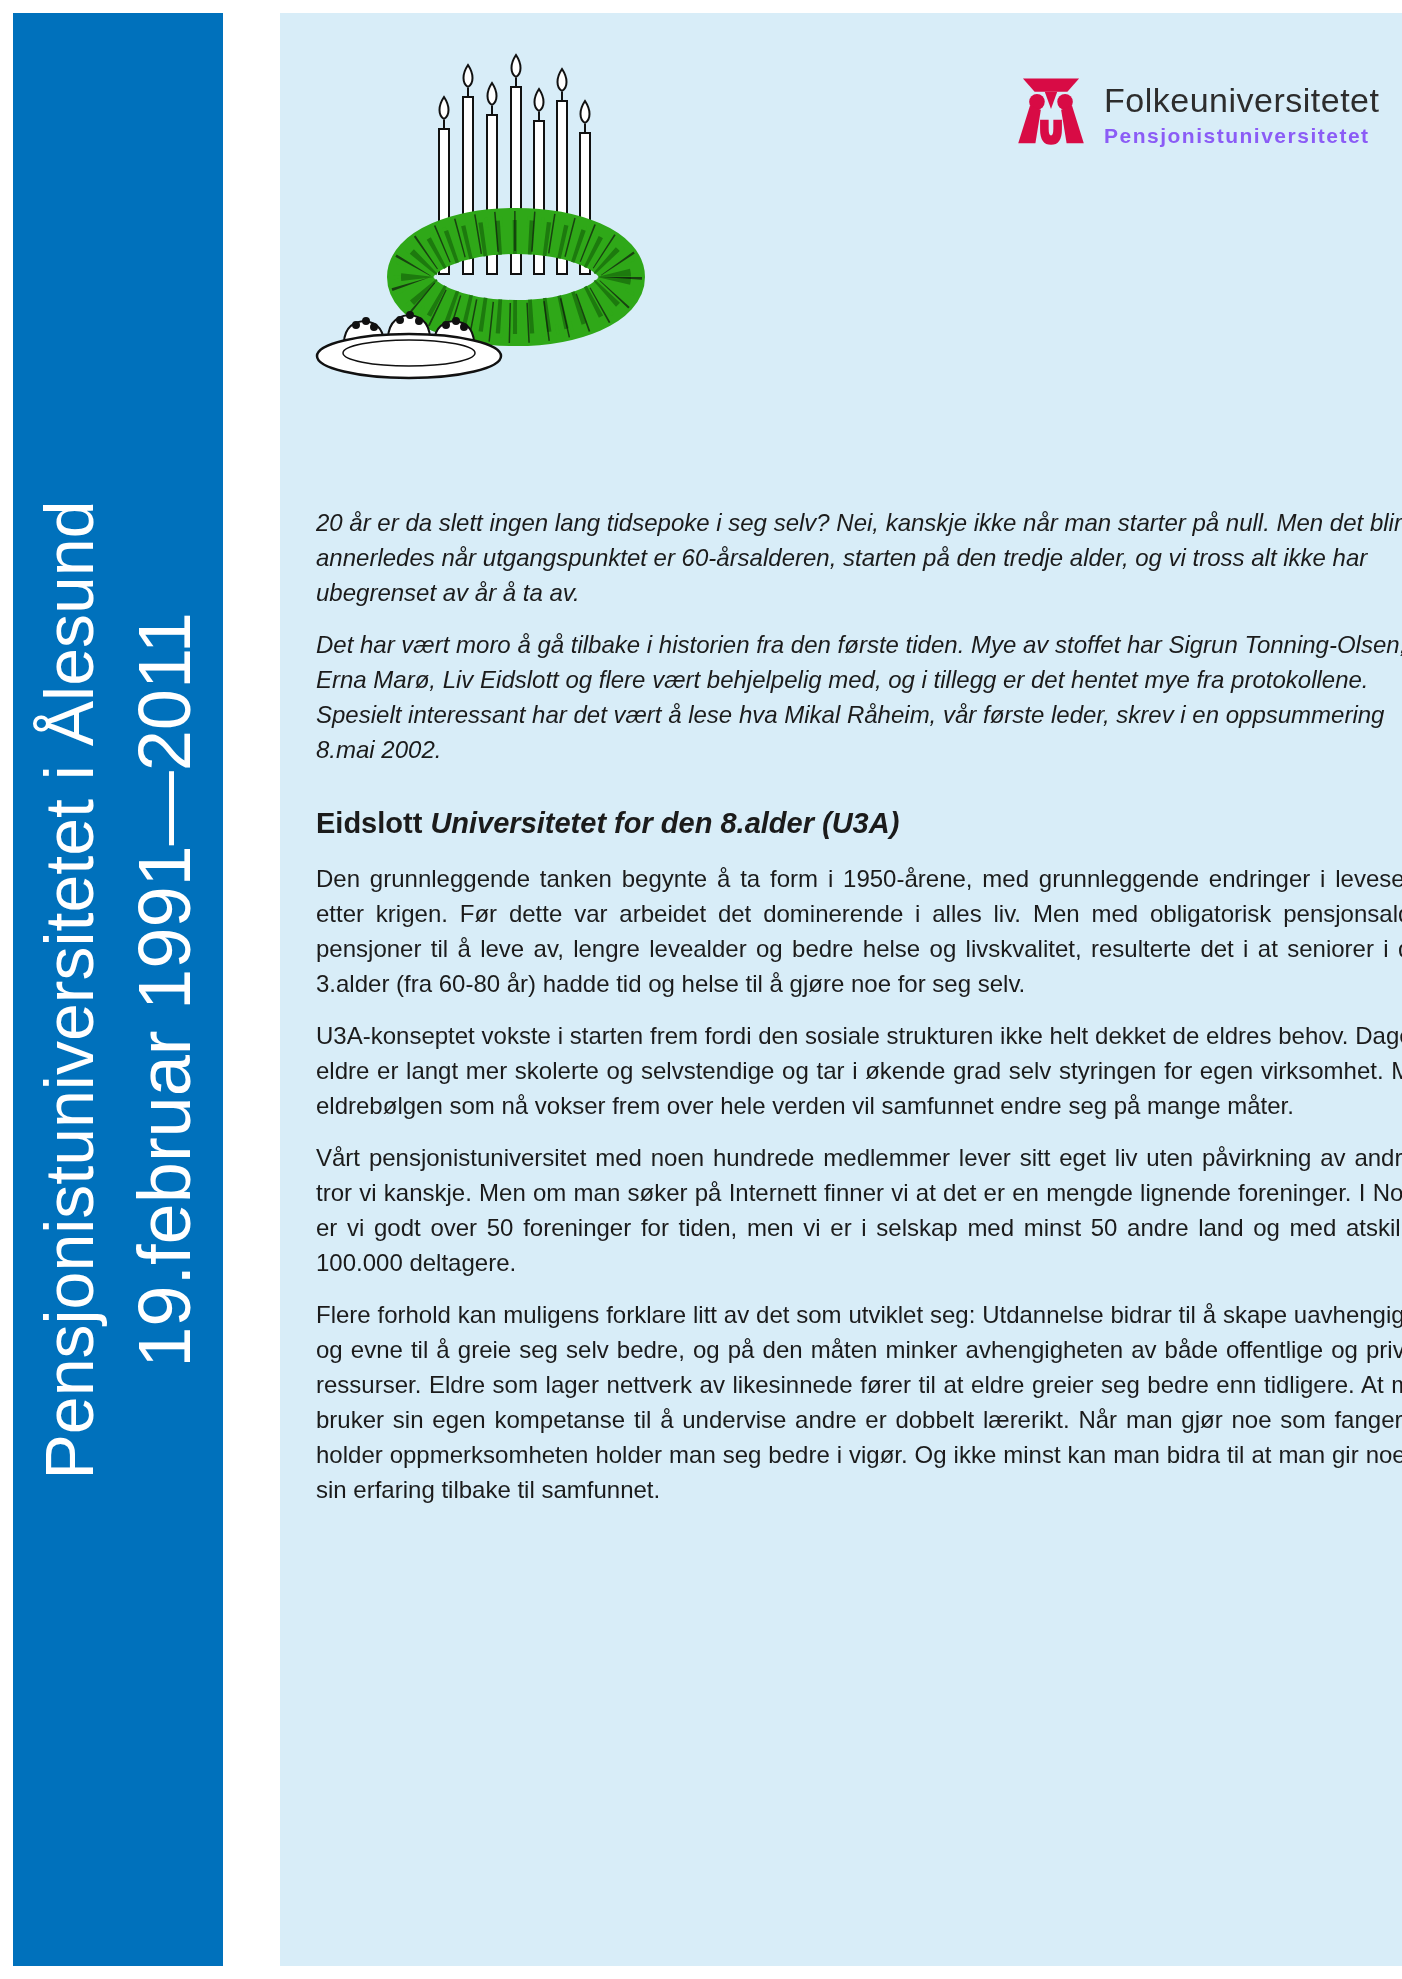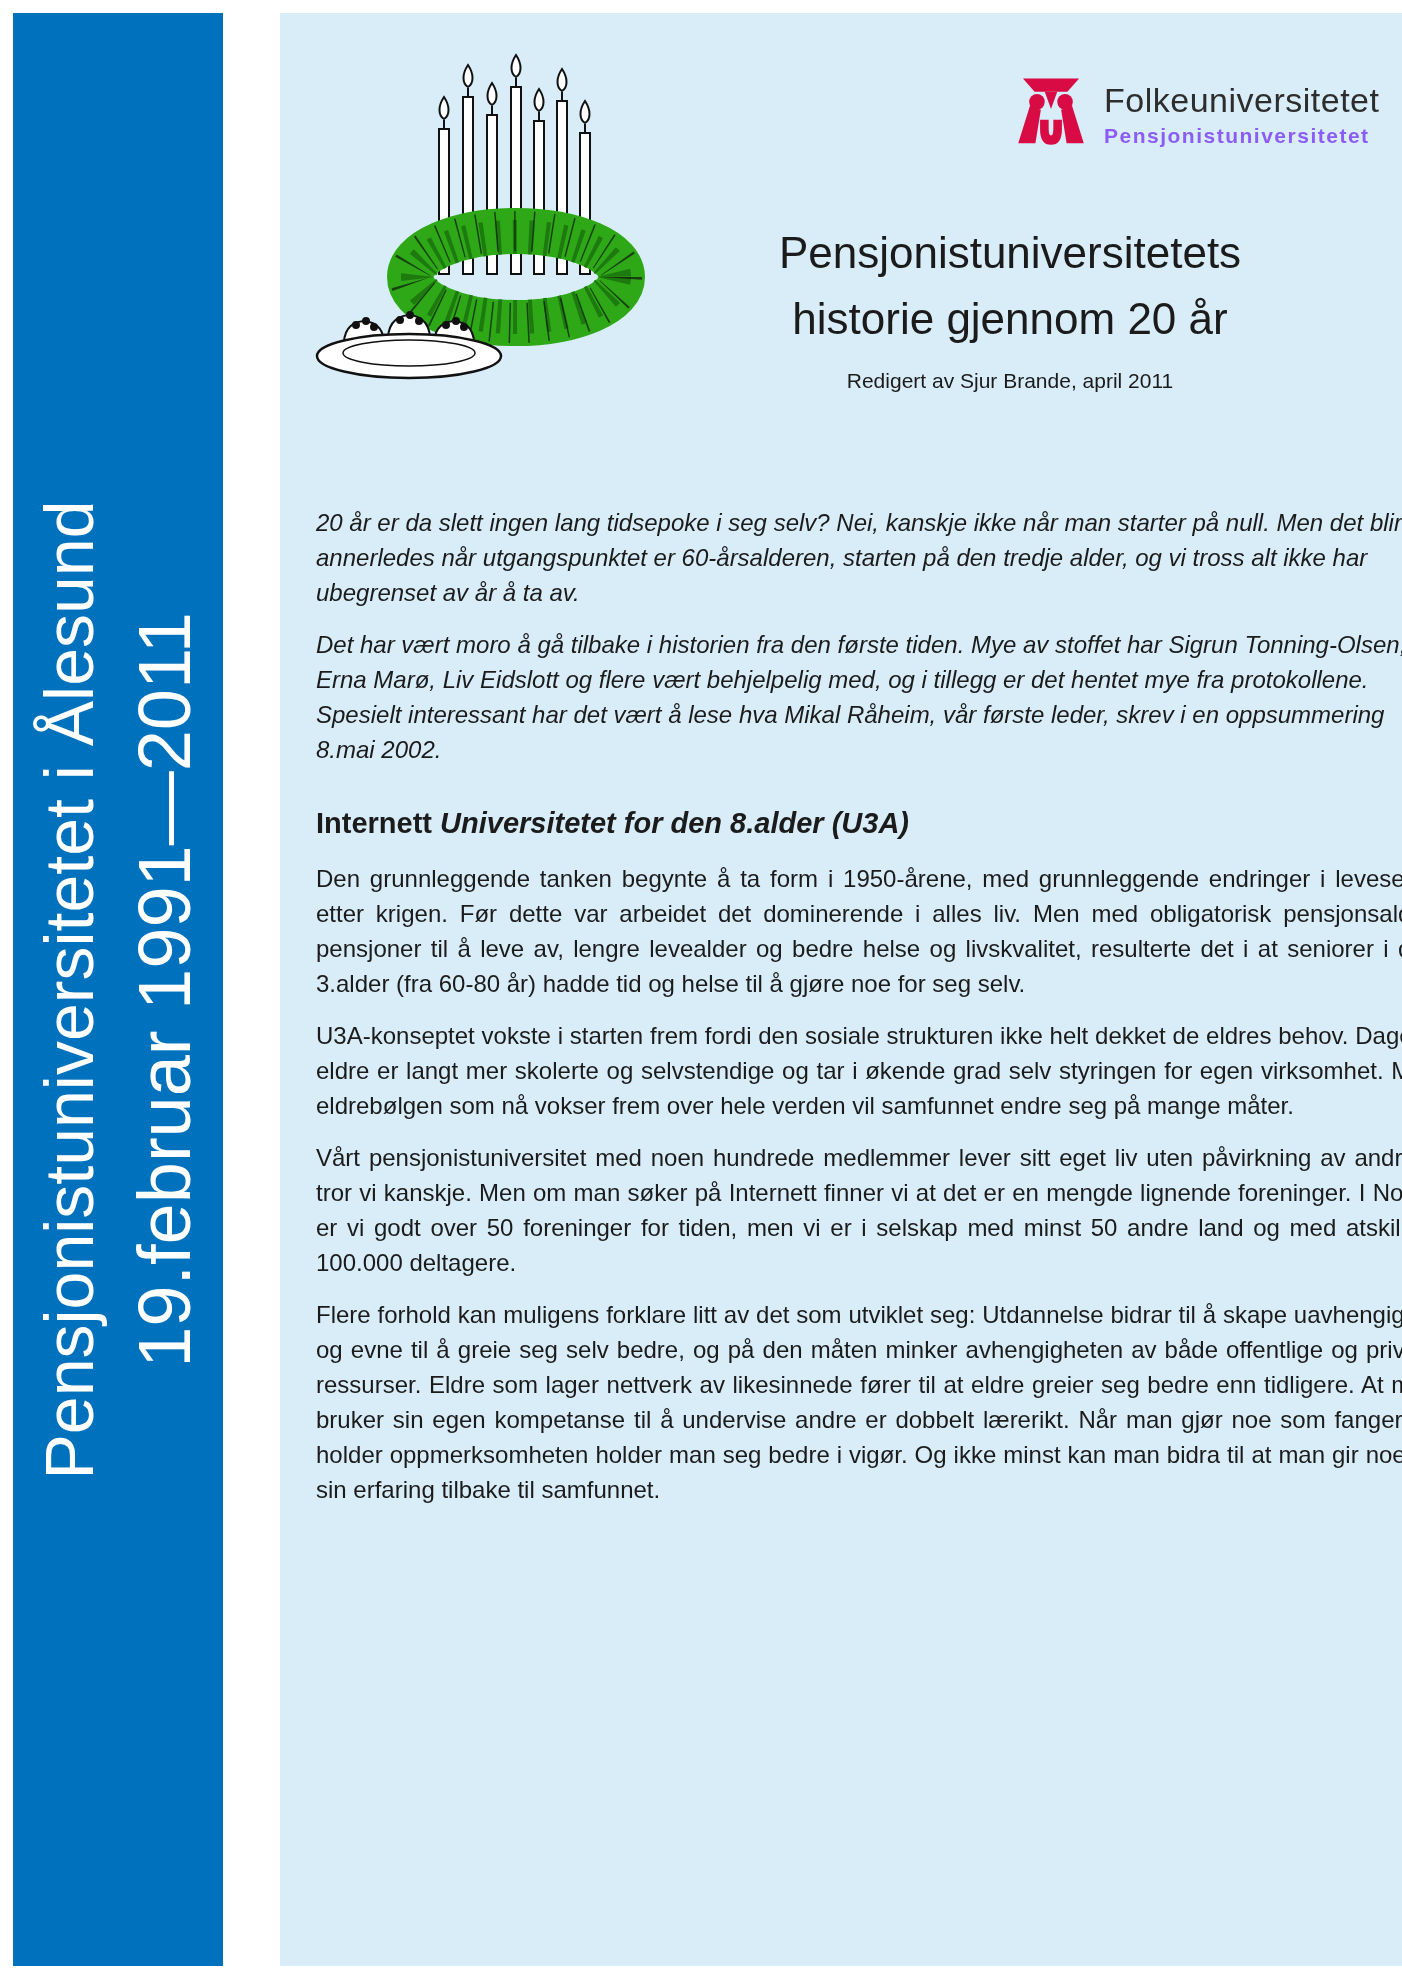--- a/index.html
+++ b/index.html
@@ -145,31 +145,26 @@
           <polygon points="92,90 77,42 63,47 70,90"></polygon>
           <path d="M36,60 L36,72 Q36,92 50,92 Q64,92 64,72 L64,60 L53,60 L53,71 Q53,80 50,80 Q47,80 47,71 L47,60 Z"></path>
         </g>
       </svg>
       <div class="logo-text">
         <div class="logo-name">Folkeuniversitetet</div>
         <div class="logo-sub">Pensjonistuniversitetet</div>
       </div>
     </div>
 
-    <div class="titleblock">
-      <div class="title-line">Pensjonistuniversitetets</div>
-      <div class="title-line">historie gjennom 20 år</div>
-      <div class="byline">Redigert av Sjur Brande, april 2011</div>
-    </div>
 
     <div class="textcol">
       <p class="ital">20 år er da slett ingen lang tidsepoke i seg selv? Nei, kanskje ikke når man starter på null. Men det blir litt annerledes når utgangspunktet er 60-årsalderen, starten på den tredje alder, og vi tross alt ikke har ubegrenset av år å ta av.</p>
       <p class="ital">Det har vært moro å gå tilbake i historien fra den første tiden. Mye av stoffet har Sigrun Tonning-Olsen, Erna Marø, Liv Eidslott og flere vært behjelpelig med, og i tillegg er det hentet mye fra protokollene. Spesielt interessant har det vært å lese hva Mikal Råheim, vår første leder, skrev i en oppsummering 8.mai 2002.</p>
 
-      <h3><span>Internett </span><em>Universitetet for den 8.alder (U3A)</em></h3>
+      <h3><span>Eidslott </span><em>Universitetet for den 8.alder (U3A)</em></h3>
 
       <p>Den grunnleggende tanken begynte å ta form i 1950-årene, med grunnleggende endringer i levesettet etter krigen. Før dette var arbeidet det dominerende i alles liv. Men med obligatorisk pensjonsalder, pensjoner til å leve av, lengre levealder og bedre helse og livskvalitet, resulterte det i at seniorer i den 3.alder (fra 60-80 år) hadde tid og helse til å gjøre noe for seg selv.</p>
       <p>U3A-konseptet vokste i starten frem fordi den sosiale strukturen ikke helt dekket de eldres behov. Dagens eldre er langt mer skolerte og selvstendige og tar i økende grad selv styringen for egen virksomhet. Med eldrebølgen som nå vokser frem over hele verden vil samfunnet endre seg på mange måter.</p>
       <p>Vårt pensjonistuniversitet med noen hundrede medlemmer lever sitt eget liv uten påvirkning av andre – tror vi kanskje. Men om man søker på Internett finner vi at det er en mengde lignende foreninger. I Norge er vi godt over 50 foreninger for tiden, men vi er i selskap med minst 50 andre land og med atskillige 100.000 deltagere.</p>
       <p>Flere forhold kan muligens forklare litt av det som utviklet seg: Utdannelse bidrar til å skape uavhengighet og evne til å greie seg selv bedre, og på den måten minker avhengigheten av både offentlige og private ressurser. Eldre som lager nettverk av likesinnede fører til at eldre greier seg bedre enn tidligere. At man bruker sin egen kompetanse til å undervise andre er dobbelt lærerikt. Når man gjør noe som fanger og holder oppmerksomheten holder man seg bedre i vigør. Og ikke minst kan man bidra til at man gir noe av sin erfaring tilbake til samfunnet.</p>
     </div>
 
   </div>
 </div>
 

